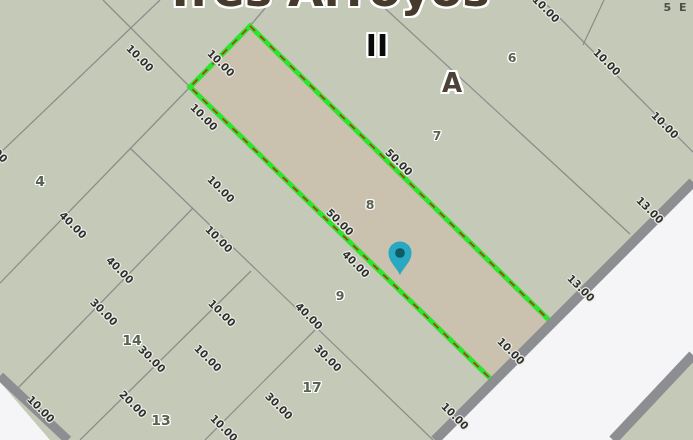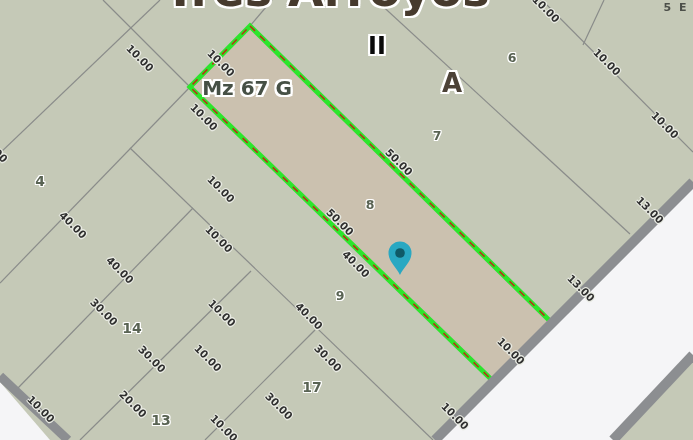--- a/index.html
+++ b/index.html
@@ -22,21 +22,21 @@
   }
   .pnum.small{font-size:12.5px;}
   .halo-strong{
     text-shadow:-2px -2px 0 #fff,2px -2px 0 #fff,-2px 2px 0 #fff,2px 2px 0 #fff,
       -2px 0 0 #fff,2px 0 0 #fff,0 -2px 0 #fff,0 2px 0 #fff,0 0 3px #fff;
   }
   .map-title{
     font-size:46px;font-weight:700;color:#463a2d;
     transform:translateX(-50%);letter-spacing:0px;
   }
-  .zone-roman{font-size:24px;font-weight:700;color:#0a0a0a;transform:translate(-50%,-50%);}
+  .zone-roman{font-size:30px;font-weight:700;color:#0a0a0a;transform:translate(-50%,-50%);}
   .zone-letter{font-size:26px;font-weight:700;color:#4c4237;transform:translate(-50%,-50%);}
   .zone-corner{font-size:11px;font-weight:700;color:#4c4f49;transform:translate(-50%,-50%);letter-spacing:2px;}
   .block-label{font-size:20px;font-weight:700;color:#465045;transform:translate(-50%,-50%);}
   .pin{position:absolute;left:387px;top:240px;cursor:pointer;}
 </style>
 </head>
 <body>
 
 <div class="stage">
 
@@ -70,24 +70,23 @@
     <polygon points="0,382 50,440 0,440" fill="#f5f5f7"></polygon>
     <line x1="0" y1="376" x2="68" y2="440" stroke="#8c8e91" stroke-width="9"></line>
   </svg>
 
   <div class="lbl map-title halo-strong" style="left:327px;top:-33px;">Tres Arroyos</div>
 
   <div class="lbl zone-roman halo-strong" style="left:377px;top:46px;">II</div>
   <div class="lbl zone-letter halo-strong" style="left:452px;top:83px;">A</div>
   <div class="lbl zone-corner" style="left:676px;top:7px;">5 E</div>
 
-  <div class="lbl block-label halo-strong" style="left:247px;top:88px;">Mz 67 G</div>
 
   <div class="lbl pnum" style="left:40px;top:181px;">4</div>
-  <div class="lbl pnum" style="left:132px;top:328px;">14</div>
+  <div class="lbl pnum" style="left:132px;top:340px;">14</div>
   <div class="lbl pnum" style="left:161px;top:420px;">13</div>
   <div class="lbl pnum" style="left:312px;top:387px;">17</div>
   <div class="lbl pnum small" style="left:340px;top:296px;">9</div>
   <div class="lbl pnum small" style="left:370px;top:205px;">8</div>
   <div class="lbl pnum small" style="left:437px;top:136px;">7</div>
   <div class="lbl pnum small" style="left:512px;top:58px;">6</div>
 
   <div class="lbl dim" style="left:140px;top:58px;">10.00</div>
   <div class="lbl dim" style="left:221px;top:63px;">10.00</div>
   <div class="lbl dim" style="left:204px;top:117px;">10.00</div>

